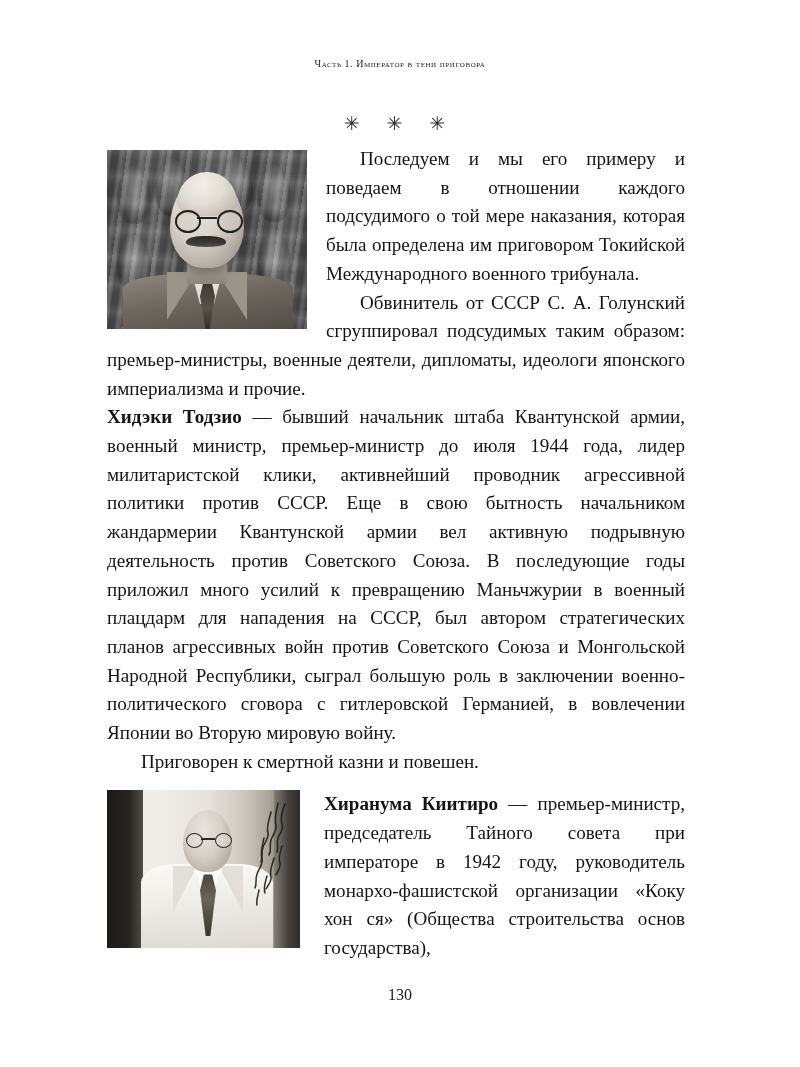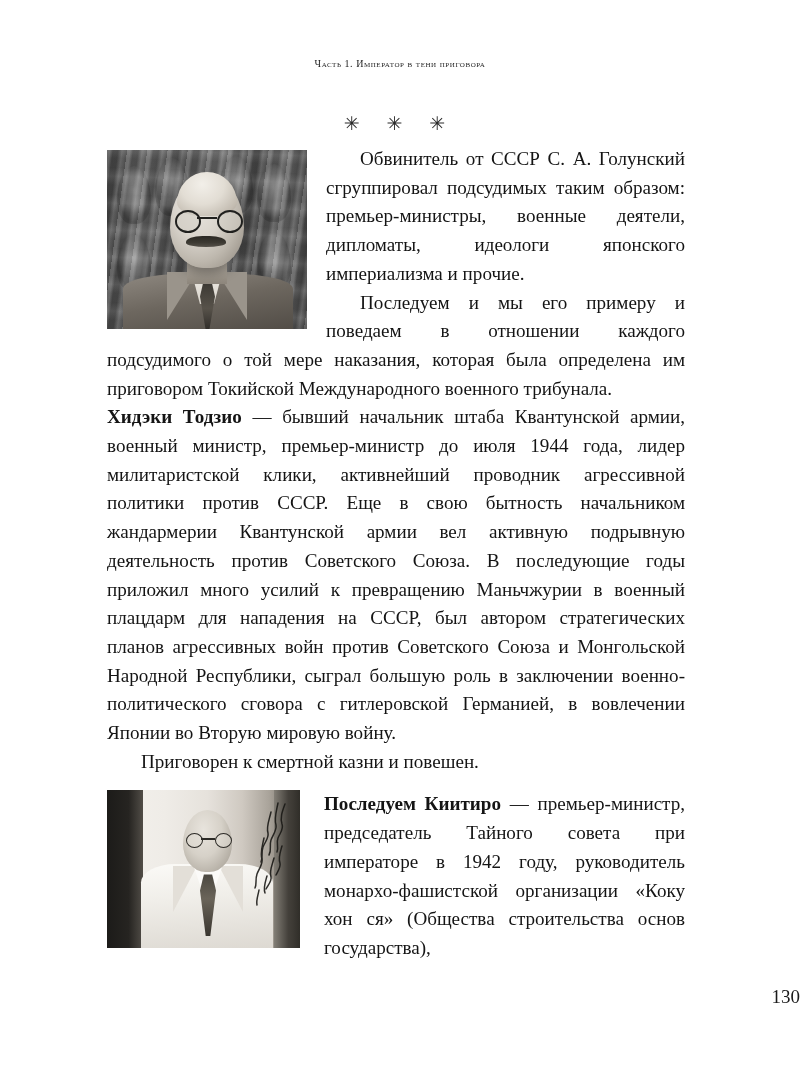--- a/index.html
+++ b/index.html
@@ -307,22 +307,22 @@
     width: 46px; height: 118px;
     opacity: 0.9;
   }
 
   
   .folio {
     position: absolute;
     left: 0;
     top: 986px;
     width: 800px;
-    text-align: right;
-    font-size: 19px;
+    text-align: center;
+    font-size: 16px;
     color: #1b1b1b;
   }
 </style>
 </head>
 <body>
 
 <div class="page">
 
   <div class="running-head">Часть 1. Император в тени приговора</div>
 
@@ -349,23 +349,23 @@
         <div class="tojo-bald"></div>
         <div class="tojo-moustache"></div>
         <div class="tojo-glasses">
           <div class="lens l"></div>
           <div class="lens r"></div>
           <div class="bridge"></div>
         </div>
       </div>
     </div>
 
+    <p class="indent">Последуем и мы его примеру и поведаем в отношении каждого подсудимого о той мере наказания, которая была определена им приговором Токийской Международного военного трибунала.</p>
+
     <p class="indent">Обвинитель от СССР С. А. Голунский сгруппировал подсудимых таким образом: премьер-министры, военные деятели, дипломаты, идеологи японского империализма и прочие.</p>
-
-    <p class="indent">Последуем и мы его примеру и поведаем в отношении каждого подсудимого о той мере наказания, которая была определена им приговором Токийской Международного военного трибунала.</p>
 
     <p style="">
       <span class="bold-name">Хидэки Тодзио</span><span> — </span><span>бывший начальник штаба Квантунской армии, военный министр, премьер-министр до июля 1944 года, лидер милитаристской клики, активнейший проводник агрессивной политики против СССР. Еще в свою бытность начальником жандармерии Квантунской армии вел активную подрывную деятельность против Советского Союза. В последующие годы приложил много усилий к превращению Маньчжурии в военный плацдарм для нападения на СССР, был автором стратегических планов агрессивных войн против Советского Союза и Монгольской Народной Республики, сыграл большую роль в заключении военно-политического сговора с гитлеровской Германией, в вовлечении Японии во Вторую мировую войну.</span>
     </p>
 
     <p class="indent">Приговорен к смертной казни и повешен.</p>
 
     <div class="figure hiranuma" style="margin-top:14px;">
       <div class="photo">
         <div class="hira-bg"></div>
@@ -392,20 +392,20 @@
             <path d="M35 48 c-2 7 -4 12 -2 17 c1 4 -2 8 -4 12"></path>
             <path d="M27 60 c-2 8 -5 13 -3 19 c1 4 -3 8 -5 12"></path>
             <path d="M20 78 c-2 7 -4 12 -2 17"></path>
             <path d="M12 92 c-1 6 -3 10 -2 15"></path>
           </g>
         </svg>
       </div>
     </div>
 
     <p style="margin-top:14px;">
-      <span class="bold-name">Последуем Киитиро</span><span> — </span><span>премьер-министр, председатель Тайного совета при императоре в 1942 году, руководитель монархо-фашистской организации «Коку хон ся» (Общества строительства основ государства),</span>
+      <span class="bold-name">Хиранума Киитиро</span><span> — </span><span>премьер-министр, председатель Тайного совета при императоре в 1942 году, руководитель монархо-фашистской организации «Коку хон ся» (Общества строительства основ государства),</span>
     </p>
 
   </div>
 
   <div class="folio">130</div>
 
 </div>
 
 </body></html>

